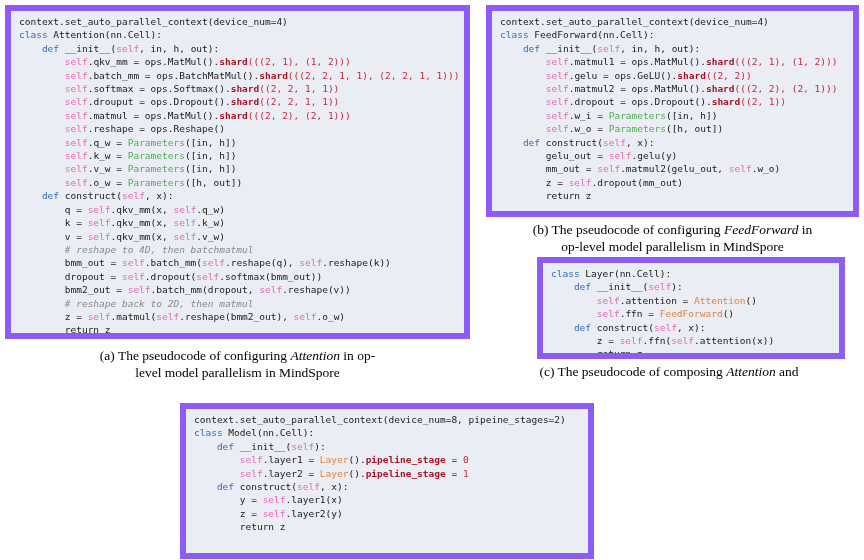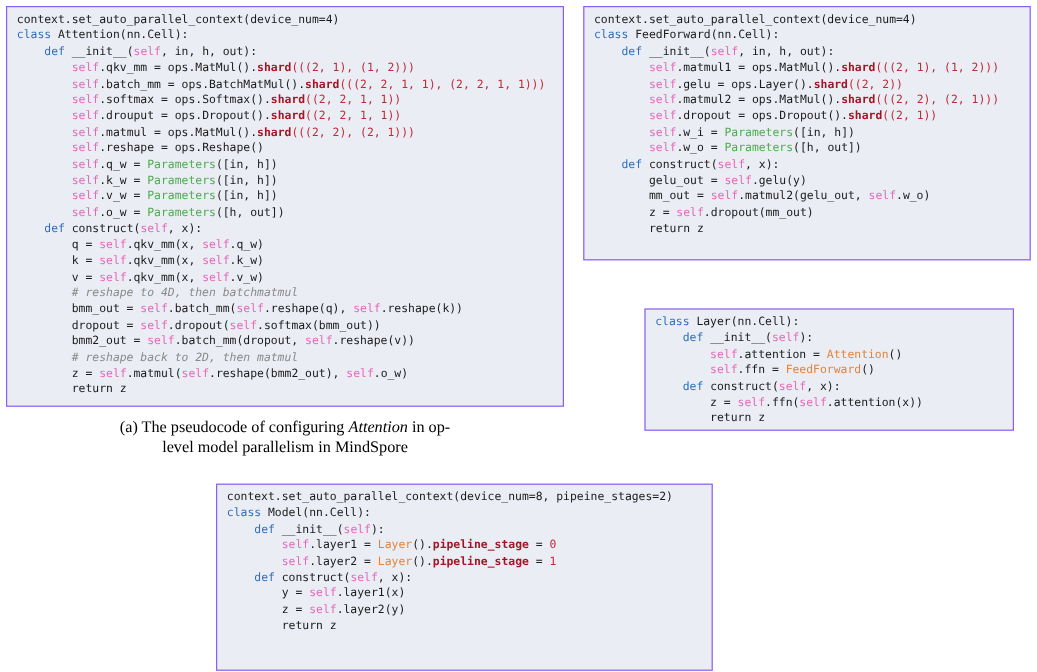--- a/index.html
+++ b/index.html
@@ -1,18 +1,18 @@
 <!DOCTYPE html>
 <html><head>
 <meta charset="utf-8">
 <style>
   html,body{margin:0;padding:0;background:#fff;}
   .page{position:relative;width:864px;height:560px;background:#ffffff;overflow:hidden;
         font-family:"Liberation Sans",sans-serif;}
-  .panel{position:absolute;background:#ebedf5;border:1px solid #8b5cf6;box-sizing:border-box;
+  .panel{position:absolute;background:#ebedf5;border:6px solid #8b5cf6;box-sizing:border-box;
          padding:4px 8px;overflow:hidden;}
   .panel-a{left:5px;top:5px;width:465px;height:334px;}
   .panel-b{left:486px;top:5px;width:373px;height:212px;}
   .panel-c{left:537px;top:257px;width:308px;height:102px;}
   .panel-d{left:180px;top:403px;width:414px;height:156px;}
   .code{margin:0;}
   .code-line{font-family:"DejaVu Sans Mono",monospace;font-size:9.5px;line-height:13.4px;
              white-space:pre;color:#1a1a1a;}
   .tk-p{color:#1a1a1a;}
   .tk-k{color:#2e6fbe;}
@@ -68,45 +68,50 @@
       <div><span class="cap-r">(a) The pseudocode of configuring </span><span class="cap-i">Attention</span><span class="cap-r"> in op-</span></div>
       <div><span class="cap-r">level model parallelism in MindSpore</span></div>
     </div>
 
   <div class="panel panel-b">
     <div class="code">
         <div class="code-line"><span class="tk-p">context.set_auto_parallel_context(device_num=4)</span></div>
         <div class="code-line"><span class="tk-k">class</span><span class="tk-p"> FeedForward(nn.Cell):</span></div>
         <div class="code-line"><span class="tk-p">    </span><span class="tk-k">def</span><span class="tk-p"> __init__(</span><span class="tk-s">self</span><span class="tk-p">, in, h, out):</span></div>
         <div class="code-line"><span class="tk-p">        </span><span class="tk-s">self</span><span class="tk-p">.matmul1 = ops.MatMul().</span><span class="tk-h">shard</span><span class="tk-n">(((2, 1), (1, 2)))</span></div>
-        <div class="code-line"><span class="tk-p">        </span><span class="tk-s">self</span><span class="tk-p">.gelu = ops.Layer().</span><span class="tk-h">shard</span><span class="tk-n">((2, 2))</span></div>
+        <div class="code-line"><span class="tk-p">        </span><span class="tk-s">self</span><span class="tk-p">.gelu = ops.GeLU().</span><span class="tk-h">shard</span><span class="tk-n">((2, 2))</span></div>
         <div class="code-line"><span class="tk-p">        </span><span class="tk-s">self</span><span class="tk-p">.matmul2 = ops.MatMul().</span><span class="tk-h">shard</span><span class="tk-n">(((2, 2), (2, 1)))</span></div>
         <div class="code-line"><span class="tk-p">        </span><span class="tk-s">self</span><span class="tk-p">.dropout = ops.Dropout().</span><span class="tk-h">shard</span><span class="tk-n">((2, 1))</span></div>
         <div class="code-line"><span class="tk-p">        </span><span class="tk-s">self</span><span class="tk-p">.w_i = </span><span class="tk-g">Parameters</span><span class="tk-p">([in, h])</span></div>
         <div class="code-line"><span class="tk-p">        </span><span class="tk-s">self</span><span class="tk-p">.w_o = </span><span class="tk-g">Parameters</span><span class="tk-p">([h, out])</span></div>
         <div class="code-line"><span class="tk-p">    </span><span class="tk-k">def</span><span class="tk-p"> construct(</span><span class="tk-s">self</span><span class="tk-p">, x):</span></div>
         <div class="code-line"><span class="tk-p">        gelu_out = </span><span class="tk-s">self</span><span class="tk-p">.gelu(y)</span></div>
         <div class="code-line"><span class="tk-p">        mm_out = </span><span class="tk-s">self</span><span class="tk-p">.matmul2(gelu_out, </span><span class="tk-s">self</span><span class="tk-p">.w_o)</span></div>
         <div class="code-line"><span class="tk-p">        z = </span><span class="tk-s">self</span><span class="tk-p">.dropout(mm_out)</span></div>
         <div class="code-line"><span class="tk-p">        return z</span></div>
       </div>
   </div>
+  <div class="caption cap-b">
+      <div><span class="cap-r">(b) The pseudocode of configuring </span><span class="cap-i">FeedForward</span><span class="cap-r"> in</span></div>
+      <div><span class="cap-r">op-level model parallelism in MindSpore</span></div>
+    </div>
 
   <div class="panel panel-c">
     <div class="code">
         <div class="code-line"><span class="tk-k">class</span><span class="tk-p"> Layer(nn.Cell):</span></div>
         <div class="code-line"><span class="tk-p">    </span><span class="tk-k">def</span><span class="tk-p"> __init__(</span><span class="tk-s">self</span><span class="tk-p">):</span></div>
         <div class="code-line"><span class="tk-p">        </span><span class="tk-s">self</span><span class="tk-p">.attention = </span><span class="tk-o">Attention</span><span class="tk-p">()</span></div>
         <div class="code-line"><span class="tk-p">        </span><span class="tk-s">self</span><span class="tk-p">.ffn = </span><span class="tk-o">FeedForward</span><span class="tk-p">()</span></div>
         <div class="code-line"><span class="tk-p">    </span><span class="tk-k">def</span><span class="tk-p"> construct(</span><span class="tk-s">self</span><span class="tk-p">, x):</span></div>
         <div class="code-line"><span class="tk-p">        z = </span><span class="tk-s">self</span><span class="tk-p">.ffn(</span><span class="tk-s">self</span><span class="tk-p">.attention(x))</span></div>
         <div class="code-line"><span class="tk-p">        return z</span></div>
       </div>
   </div>
   <div class="caption cap-c">
+      <div><span class="cap-r">(c) The pseudocode of composing </span><span class="cap-i">Attention</span><span class="cap-r"> and</span></div>
     </div>
 
   <div class="panel panel-d">
     <div class="code">
         <div class="code-line"><span class="tk-p">context.set_auto_parallel_context(device_num=8, pipeine_stages=2)</span></div>
         <div class="code-line"><span class="tk-k">class</span><span class="tk-p"> Model(nn.Cell):</span></div>
         <div class="code-line"><span class="tk-p">    </span><span class="tk-k">def</span><span class="tk-p"> __init__(</span><span class="tk-s">self</span><span class="tk-p">):</span></div>
         <div class="code-line"><span class="tk-p">        </span><span class="tk-s">self</span><span class="tk-p">.layer1 = </span><span class="tk-o">Layer</span><span class="tk-p">().</span><span class="tk-h">pipeline_stage</span><span class="tk-p"> = </span><span class="tk-n">0</span></div>
         <div class="code-line"><span class="tk-p">        </span><span class="tk-s">self</span><span class="tk-p">.layer2 = </span><span class="tk-o">Layer</span><span class="tk-p">().</span><span class="tk-h">pipeline_stage</span><span class="tk-p"> = </span><span class="tk-n">1</span></div>
         <div class="code-line"><span class="tk-p">    </span><span class="tk-k">def</span><span class="tk-p"> construct(</span><span class="tk-s">self</span><span class="tk-p">, x):</span></div>

